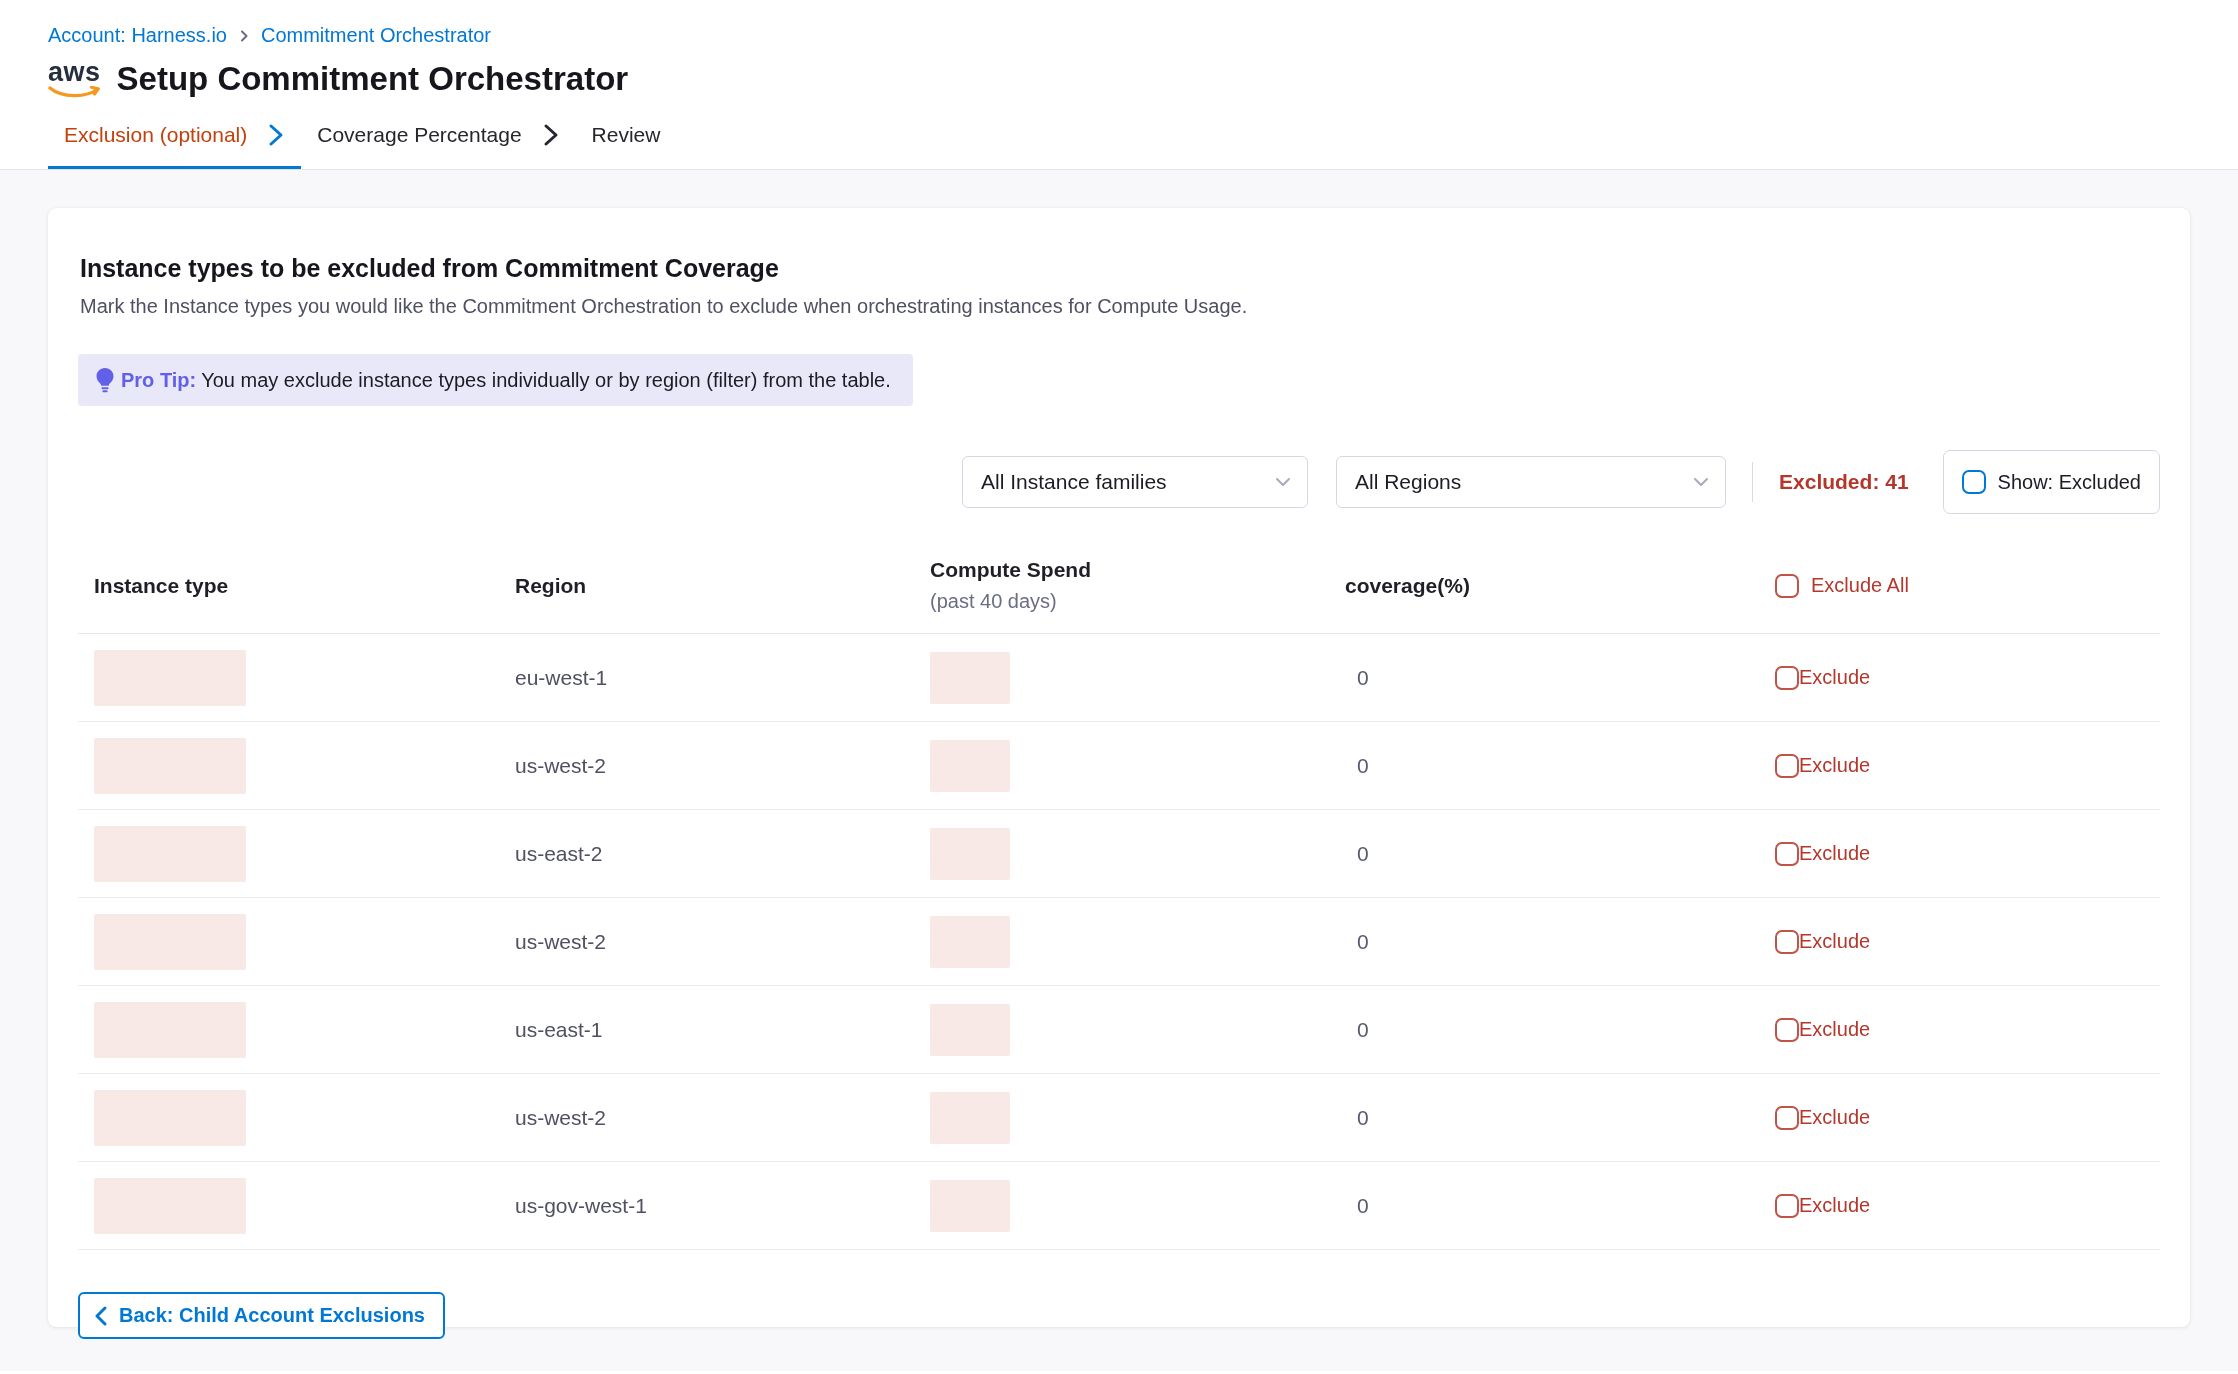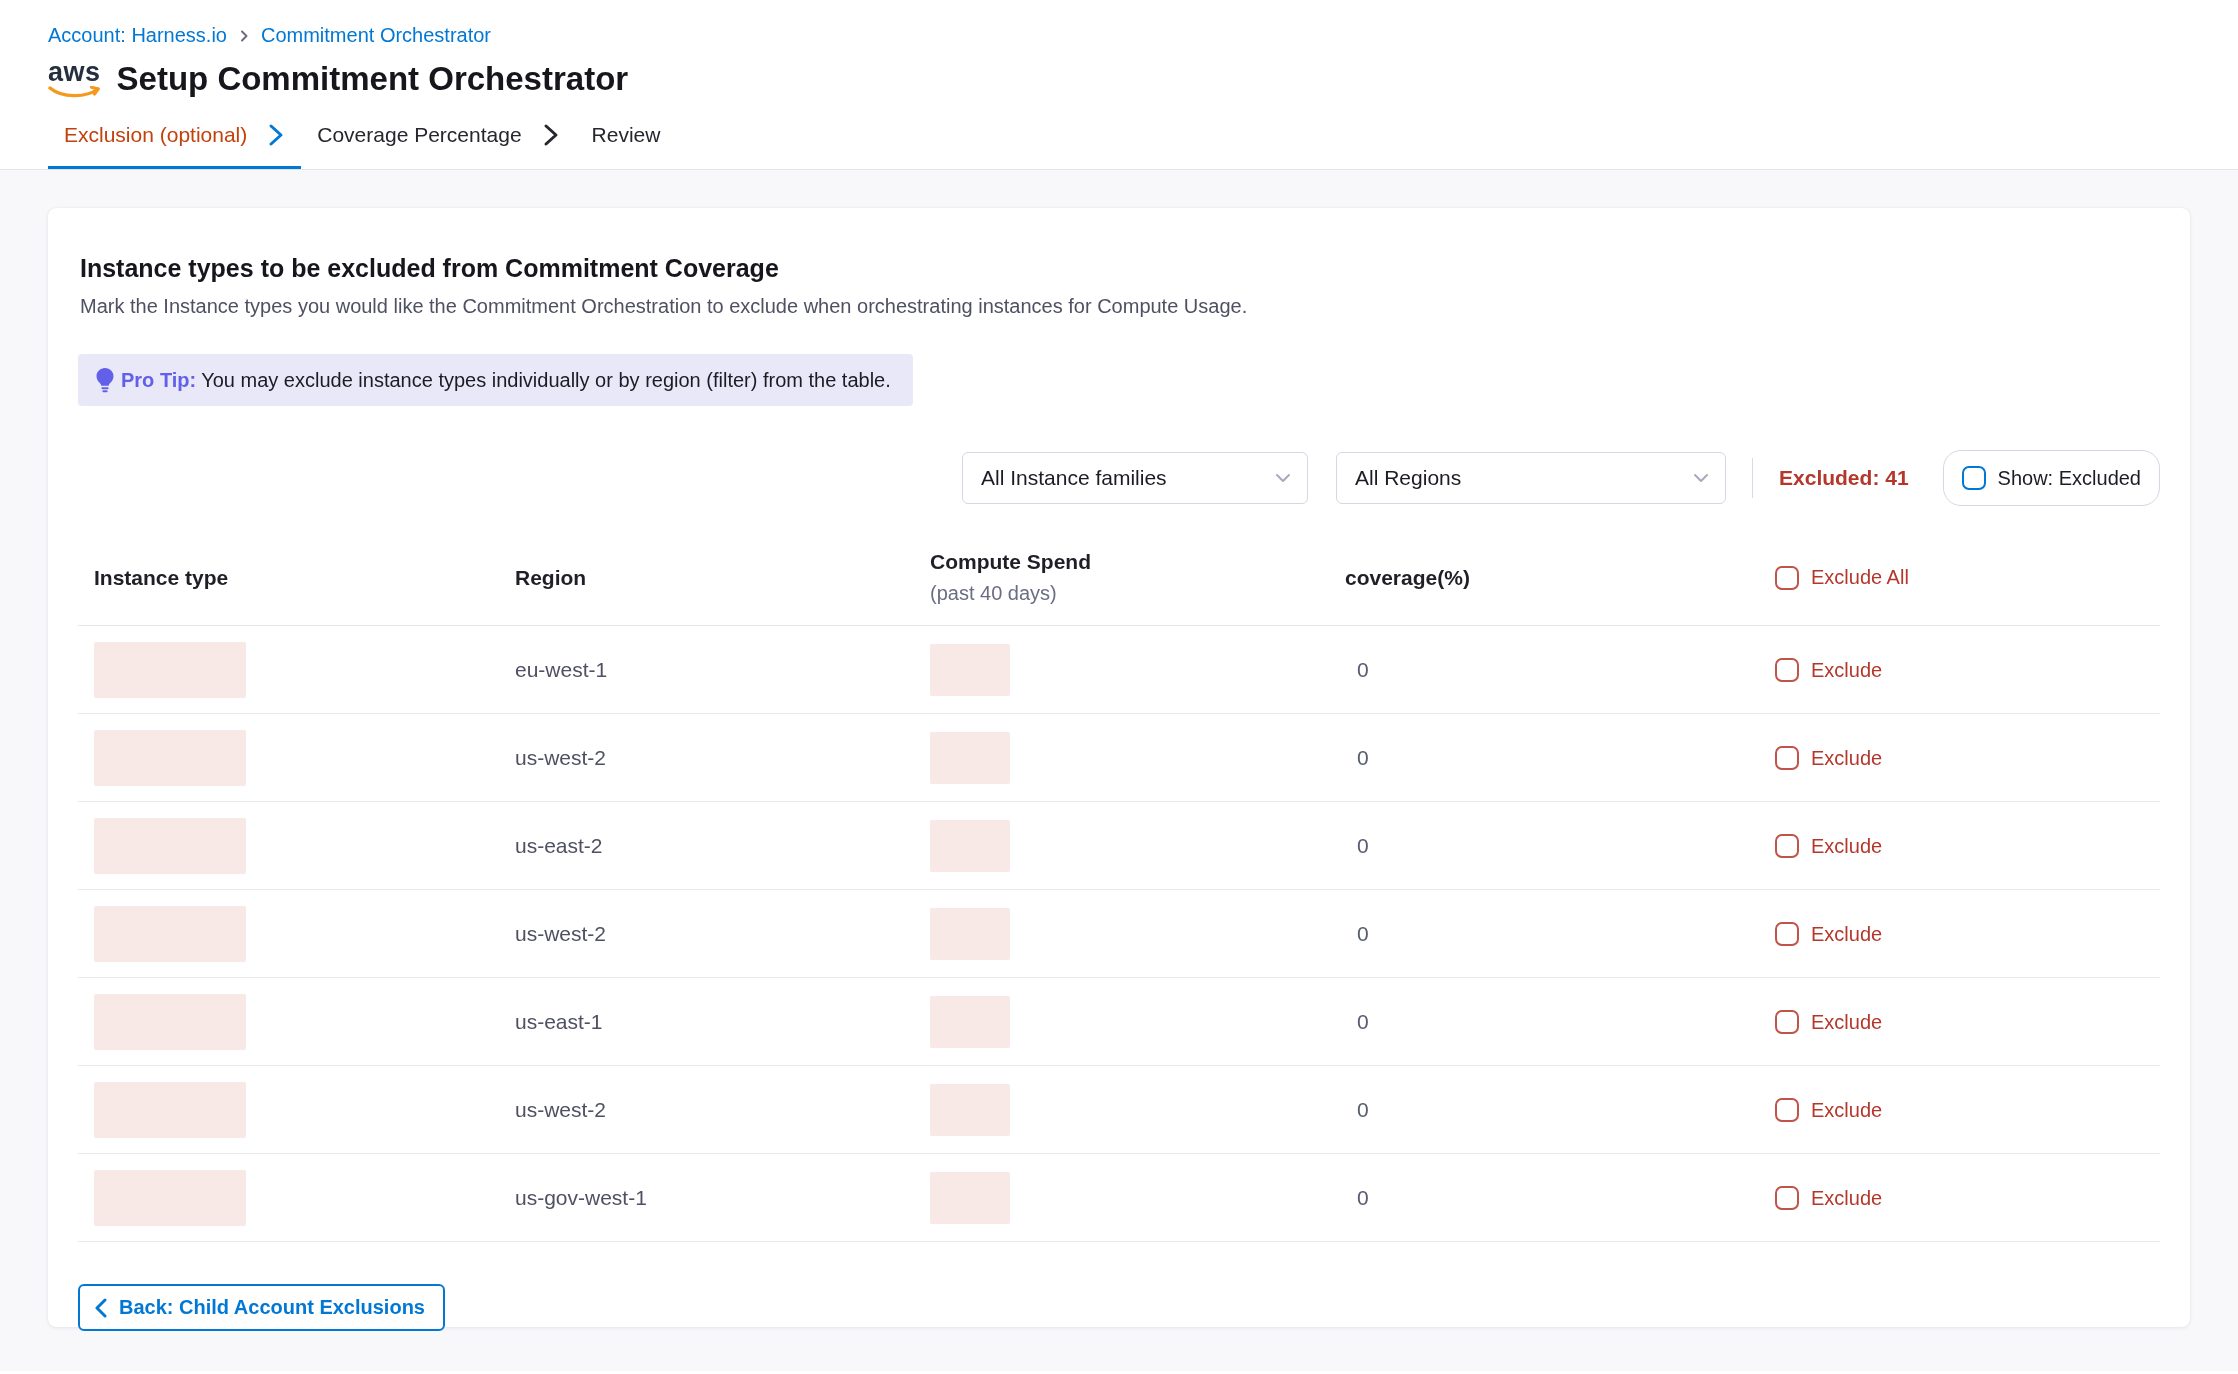--- a/index.html
+++ b/index.html
@@ -36,21 +36,21 @@
   .pro-tip .tip-label { color:#6260e8; font-weight:bold; }
   .pro-tip .tip-text { color:#1c1c24; }
 
   
   .filter-row { display:flex; align-items:center; justify-content:flex-end; margin-top:44px; }
   .select { display:flex; align-items:center; justify-content:space-between; border:1px solid #d6d7e3; border-radius:6px; background:#fff; height:52px; padding:0 16px 0 18px; font-size:21px; color:#1c1c24; cursor:pointer; }
   .select.families { width:346px; margin-right:28px; }
   .select.regions { width:390px; margin-right:26px; }
   .v-divider { width:1px; height:40px; background:#d9dae6; margin-right:26px; }
   .excluded-count { font-size:21px; font-weight:bold; color:#b5372c; margin-right:34px; }
-  .show-excluded-btn { display:flex; align-items:center; gap:12px; border:1px solid #d6d7e3; border-radius:18px; background:#fff; padding:0 18px; height:56px; font-size:20px; color:#1c1c24; cursor:pointer; }
+  .show-excluded-btn { display:flex; align-items:center; gap:12px; border:1px solid #d6d7e3; border-radius:7px; background:#fff; padding:0 18px; height:64px; font-size:20px; color:#1c1c24; cursor:pointer; }
 
   .checkbox { width:24px; height:24px; border-radius:7px; background:#fff; flex:0 0 auto; cursor:pointer; }
   .checkbox.blue { border:2px solid #0278d5; }
   .checkbox.red { border:2px solid #c0544a; }
 
   
   .table { margin-top:44px; }
   .t-grid { display:grid; grid-template-columns:437px 415px 415px 430px 1fr; align-items:center; }
   .t-head { border-bottom:1px solid #e6e6ee; padding-bottom:20px; }
   .th { font-size:21px; font-weight:bold; color:#1f1f27; }
@@ -58,21 +58,21 @@
   .cell-pad { padding-left:16px; }
   .exclude-head { display:flex; align-items:center; gap:12px; }
   .exclude-label { font-size:20px; color:#b5372c; }
 
   .t-row { height:88px; border-bottom:1px solid #e9e9f1; }
   .redacted { background:#f8e8e6; border-radius:2px; }
   .redacted.instance { width:152px; height:56px; }
   .redacted.spend { width:80px; height:52px; }
   .region-text { font-size:21px; color:#4f5162; }
   .coverage-text { font-size:21px; color:#565b6f; padding-left:12px; }
-  .exclude-cell { display:flex; align-items:flex-end; gap:12px; }
+  .exclude-cell { display:flex; align-items:center; gap:0; }
 
   
   .back-btn { display:inline-flex; align-items:center; gap:12px; margin-top:42px; border:2px solid #0278d5; border-radius:6px; background:#fff; padding:10px 18px 10px 14px; font-size:20px; font-weight:bold; color:#0278d5; cursor:pointer; }
 </style>
 </head>
 <body>
 
 <div class="top-header">
   <div class="breadcrumb">
     <a>Account: Harness.io</a>

